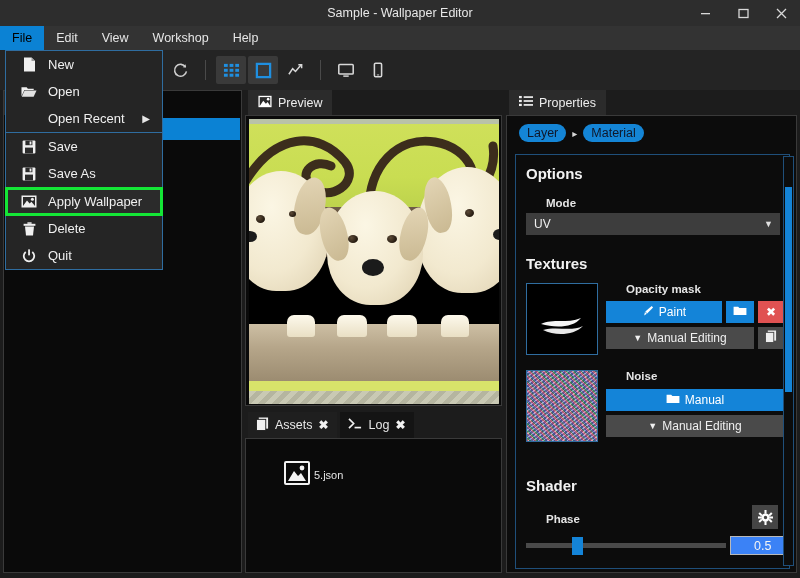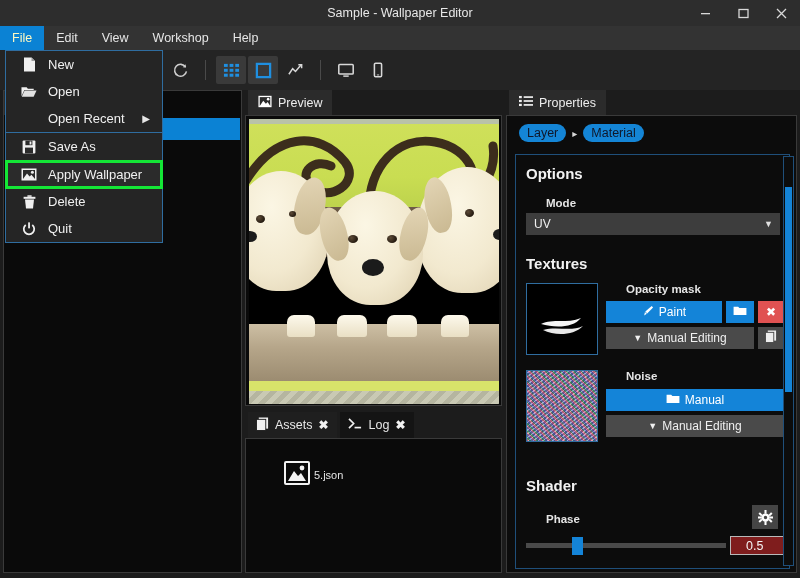--- a/index.html
+++ b/index.html
@@ -28,21 +28,21 @@
 
   
   .menubar {
     position: absolute; left: 0; top: 26px; width: 800px; height: 24px;
     background: #333333; display: flex; align-items: stretch;
   }
   .menu-item {
     padding: 0 12px; display: flex; align-items: center;
     color: #e6e6e6; font-size: 12.5px;
   }
-  .menu-item.active { background: #0b82d4; color: #fef9c3; }
+  .menu-item.active { background: #0b82d4; color: #000000; }
 
   
   .toolbar {
     position: absolute; left: 0; top: 50px; width: 800px; height: 40px;
     background: #242424; display: flex; align-items: center; padding-left: 8px; gap: 2px;
   }
   .tb-btn {
     width: 30px; height: 28px; display: flex; align-items: center; justify-content: center;
     color: #d0d0d0; border-radius: 2px;
   }
@@ -184,22 +184,22 @@
     background-image:
       repeating-linear-gradient(45deg, rgba(255,120,180,.55) 0 2px, rgba(60,200,140,.5) 2px 3px, rgba(120,130,255,.5) 3px 5px),
       repeating-linear-gradient(-38deg, rgba(255,255,255,.5) 0 1px, rgba(0,0,0,.55) 1px 3px),
       repeating-linear-gradient(88deg, rgba(230,210,90,.45) 0 2px, rgba(20,30,60,.5) 2px 4px);
   }
 
   
   .slider-track { position: absolute; height: 5px; background: #4a4a4a; }
   .slider-handle { position: absolute; width: 11px; height: 18px; background: #1484d8; }
   .num-box {
-    position: absolute; background: #7f1d1d; border: 1px solid #b9b9b9;
-    color: #f4f4f4; font-size: 12.5px; display: flex; align-items: center; padding-left: 15px;
+    position: absolute; background: #3b82f6; border: 1px solid #b9b9b9;
+    color: #f4f4f4; font-size: 12.5px; display: flex; align-items: center; padding-left: 23px;
   }
   .gear-btn {
     position: absolute; width: 26px; height: 24px; background: #454545;
     display: flex; align-items: center; justify-content: center;
   }
 
   
   .dropdown {
     position: absolute; left: 5px; top: 50px; width: 158px;
     background: #252525; border: 1px solid #2f6da0; z-index: 50;
@@ -546,20 +546,31 @@
     <div class="dd-sep"></div>
     <div class="dd-item">
       <span class="dd-icon">
         <svg width="14" height="14" viewBox="0 0 14 14">
             <rect x="0.6" y="0.6" width="12.8" height="12.8" rx="1" fill="#f0f0f0"></rect>
             <rect x="3.4" y="0.6" width="7" height="4.6" fill="#2b2b2b"></rect>
             <rect x="7.6" y="1.5" width="1.8" height="3" fill="#f0f0f0"></rect>
             <rect x="3" y="7.6" width="8" height="5.8" fill="#2b2b2b"></rect>
           </svg>
       </span>
+      <span>Save</span>
+    </div>
+    <div class="dd-item">
+      <span class="dd-icon">
+        <svg width="14" height="14" viewBox="0 0 14 14">
+            <rect x="0.6" y="0.6" width="12.8" height="12.8" rx="1" fill="#f0f0f0"></rect>
+            <rect x="3.4" y="0.6" width="7" height="4.6" fill="#2b2b2b"></rect>
+            <rect x="7.6" y="1.5" width="1.8" height="3" fill="#f0f0f0"></rect>
+            <rect x="3" y="7.6" width="8" height="5.8" fill="#2b2b2b"></rect>
+          </svg>
+      </span>
       <span>Save As</span>
     </div>
     <div class="dd-sep"></div>
     <div class="dd-item highlight">
       <span class="dd-icon">
         <svg width="16" height="13" viewBox="0 0 16 13">
             <rect x="0.5" y="0.5" width="15" height="12" fill="#f0f0f0"></rect>
             <rect x="2" y="2" width="12" height="9" fill="#2b2b2b"></rect>
             <path d="M2 11 L6 5.5 L8.6 8.6 L10.4 6.8 L14 11 Z" fill="#f0f0f0"></path>
             <circle cx="11.4" cy="4.2" r="1.5" fill="#f0f0f0"></circle>

